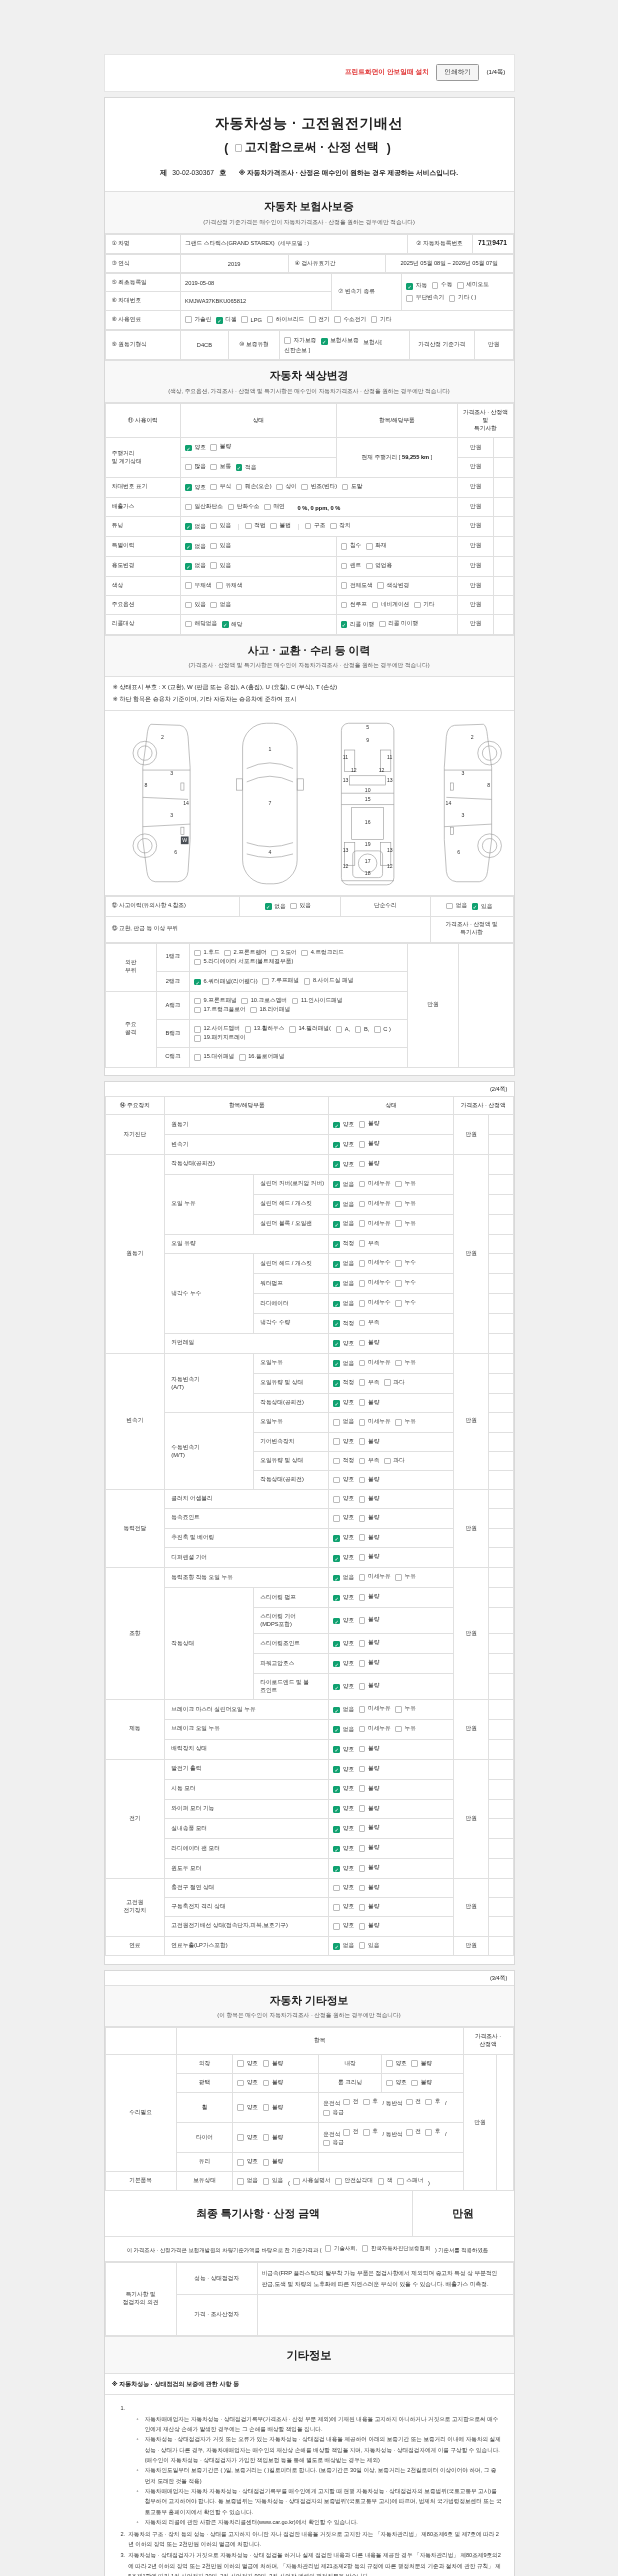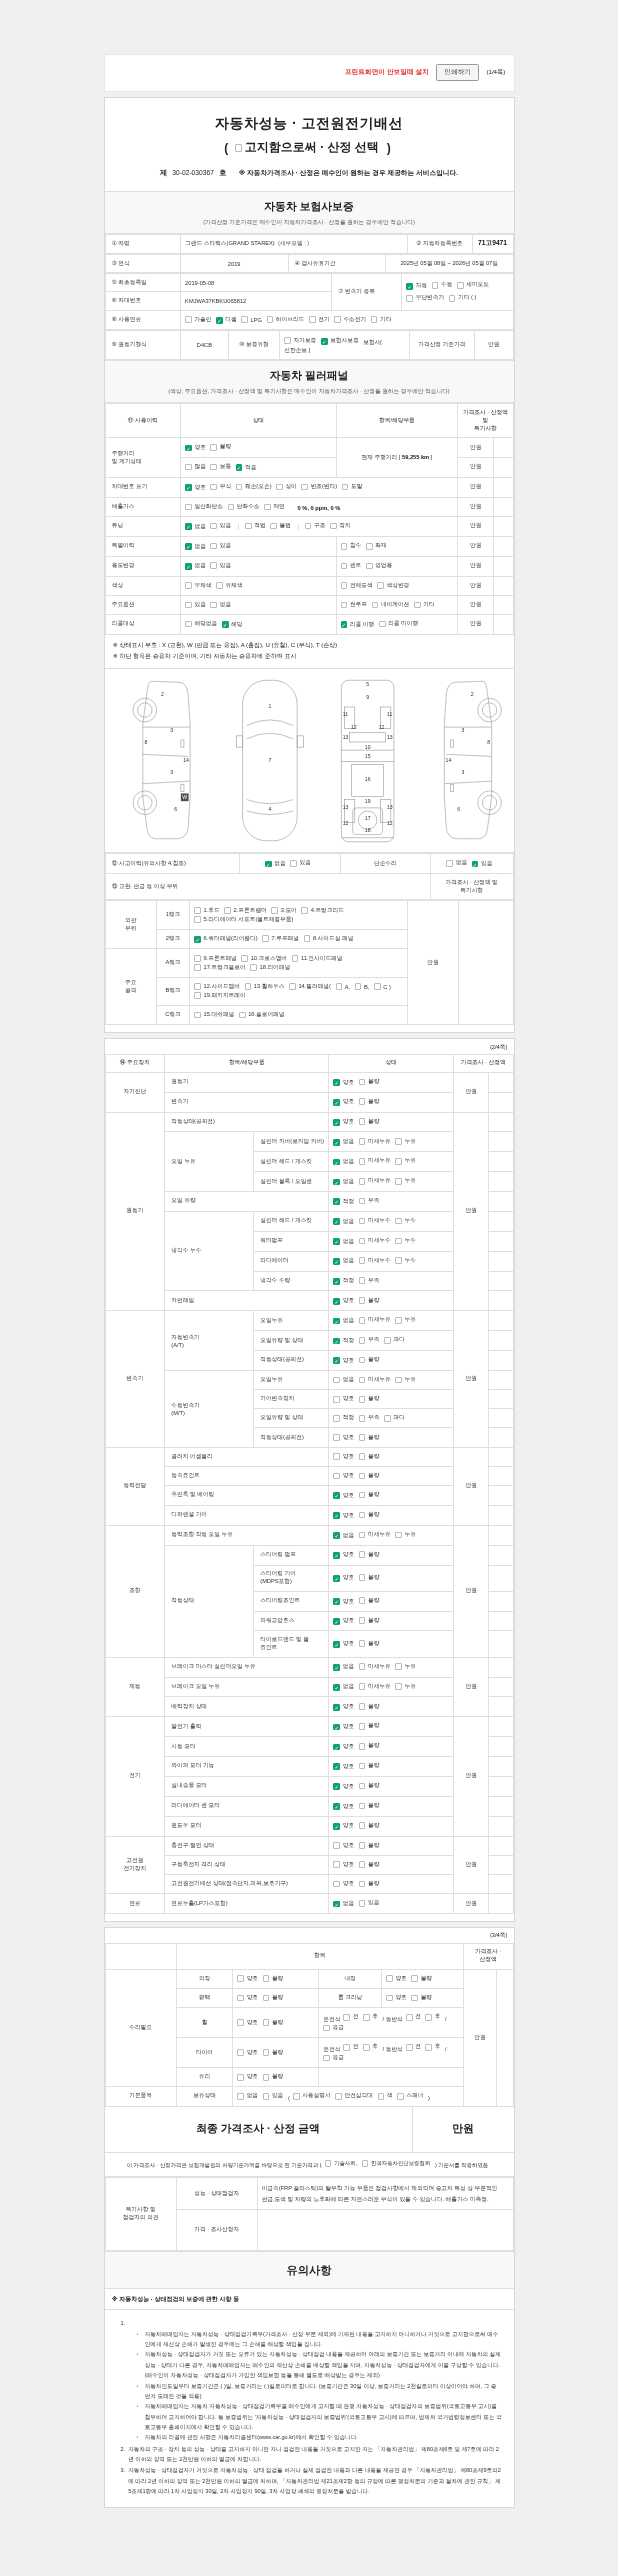--- a/index.html
+++ b/index.html
@@ -198,21 +198,21 @@
                   <span class="cb on">✓</span>
                   <span class="olabel">보험사보증</span>
                 </span></span><span>보험사[ 신한손보 ]</span></td>
         <td class="c">가격산정 기준가격</td>
         <td class="c">만원</td>
       </tr>
     </tbody>
       </table>
 
     <div class="sec-head">
-      <div class="sec-title">자동차 필러패널</div>
+      <div class="sec-title">자동차 색상변경</div>
       <div class="sec-note">(색상, 주요옵션, 가격조사 · 산정액 및 특기사항은 매수인이 자동차가격조사 · 산정을 원하는 경우에만 적습니다)</div>
     </div>
 
     <table class="tbl">
       <colgroup>
           <col style="width:72px">
           <col style="width:148px">
           <col style="width:116px">
           <col style="width:34px">
           <col style="width:18.5px">
@@ -410,20 +410,24 @@
               </span><span class="opt">
                 <span class="cb"></span>
                 <span class="olabel">리콜 미이행</span>
               </span></td>
         <td class="c">만원</td>
             <td></td>
       </tr>
     </tbody>
       </table>
 
+    <div class="sec-head">
+      <div class="sec-title">사고 · 교환 · 수리 등 이력</div>
+      <div class="sec-note">(가격조사 · 산정액 및 특기사항은 매수인이 자동차가격조사 · 산정을 원하는 경우에만 적습니다)</div>
+    </div>
 
     <div class="legend-box">
       <div>※ 상태표시 부호 : X (교환), W (판금 또는 용접), A (흠집), U (요철), C (부식), T (손상)</div>
       <div>※ 하단 항목은 승용차 기준이며, 기타 자동차는 승용차에 준하여 표시</div>
     </div>
 
     <div class="diagram-wrap">
       <svg id="car-diagram" width="389" height="167" viewBox="0 0 756 324">
         <g stroke="#999" fill="none" stroke-width="1.2">
 
@@ -1204,20 +1208,24 @@
             <td class="c" rowspan="1">만원</td>
             <td></td>
           </tr>
         </tbody>
     </table>
     <div style="height:7.2px"></div>
   </div>
 
   <div class="page">
     <div class="page-marker">(3/4쪽)</div>
+    <div class="sec-head">
+      <div class="sec-title">자동차 기타정보</div>
+      <div class="sec-note">(이 항목은 매수인이 자동차가격조사 · 산정을 원하는 경우에만 적습니다)</div>
+    </div>
     <table class="tbl">
       <colgroup>
           <col style="width:68px">
           <col style="width:54px">
           <col style="width:82px">
           <col style="width:60px">
           <col style="width:78px">
           <col style="width:32px">
           <col style="width:15.5px">
         </colgroup>
@@ -1349,21 +1357,21 @@
                 <span class="olabel">잭</span>
               </span><span class="opt">
                 <span class="cb"></span>
                 <span class="olabel">스패너</span>
               </span><span class="otext">)</span></td>
       </tr>
     </tbody>
       </table>
 
     <div class="final-row">
-      <div class="final-label">최종 가격조사 · 산정 금액</div>
+      <div class="final-label">최종 특기사항 · 산정 금액</div>
       <div class="final-unit">만원</div>
     </div>
     <div class="basis-line"><span class="otext">이 가격조사 · 산정가격은 보험개발원의 차량기준가액을 바탕으로 한 기준가격과 (</span><span class="opt">
           <span class="cb"></span>
           <span class="olabel">기술사회,</span>
         </span><span class="opt">
           <span class="cb"></span>
           <span class="olabel">한국자동차진단보증협회</span>
         </span><span class="otext">) 기준서를 적용하였음</span></div>
 
@@ -1380,21 +1388,21 @@
         <td class="c">성능 · 상태점검자</td>
         <td style="line-height:1.9">비금속(FRP 플라스틱)의 탈부착 가능 부품은 점검사항에서 제외되며 중고차 특성 상 부분적인 판금,도색 및 차량의 노후화에 따른 자연스러운 부식이 있을 수 있습니다. 배출가스 미측정.</td>
       </tr>
       <tr>
         <td class="c empty-cell">가격 · 조사산정자</td>
         <td></td>
       </tr>
     </tbody>
       </table>
 
-    <div class="notice-head">유의사항</div>
+    <div class="notice-head">기타정보</div>
     <div class="note-sec-title">※ 자동차성능 · 상태점검의 보증에 관한 사항 등</div>
     <div class="note-list" id="notes-a">
         <div class="note-item">
           <span class="note-num">1.</span>
           <div class="note-body"></div>
         </div>
         <div class="note-bullet">
           <span class="bullet-mark">◦</span>
           <div class="note-body">자동차매매업자는 자동차성능 · 상태점검기록부(가격조사 · 산정 부분 제외)에 기재된 내용을 고지하지 아니하거나 거짓으로 고지함으로써 매수인에게 재산상 손해가 발생한 경우에는 그 손해를 배상할 책임을 집니다.</div>
         </div>

